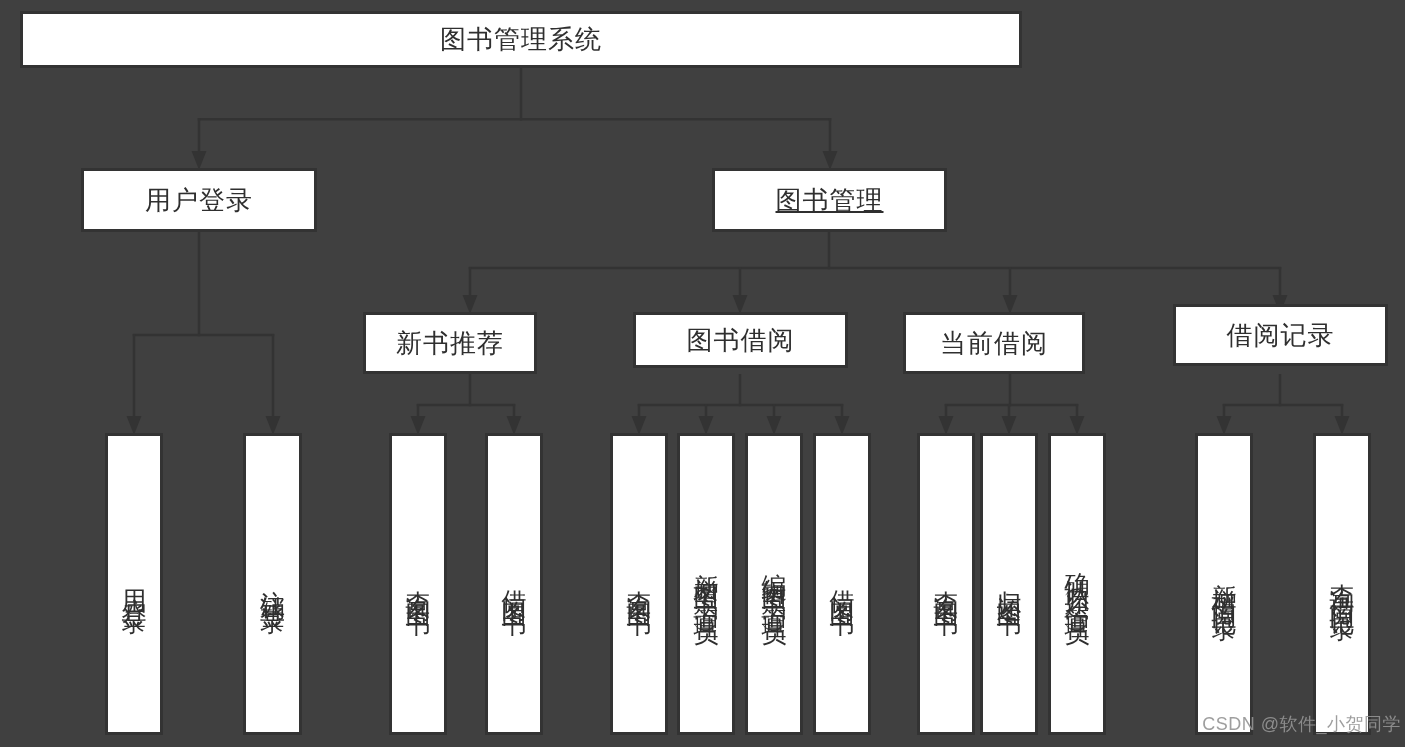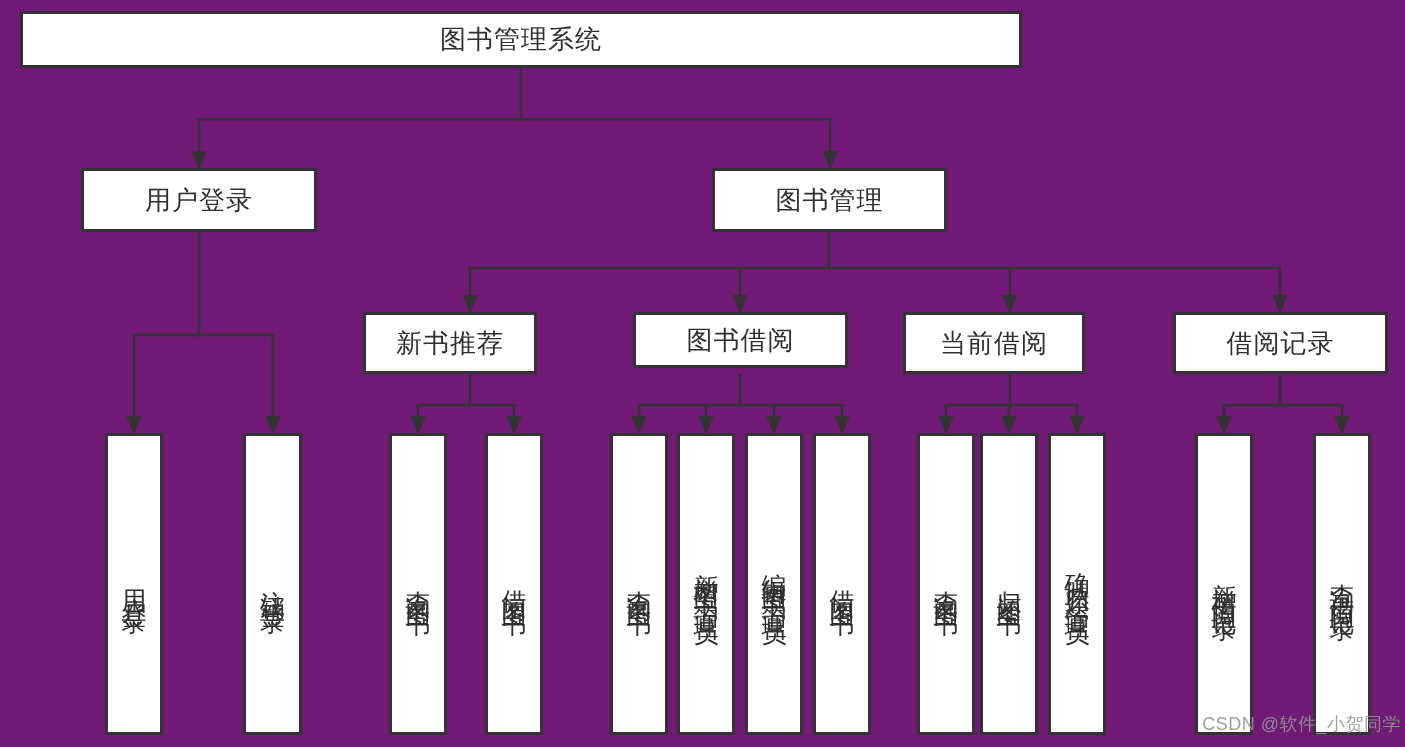--- a/index.html
+++ b/index.html
@@ -5,21 +5,21 @@
   html, body {
     margin: 0;
     padding: 0;
     background: #ffffff;
     font-family: "Liberation Sans", "DejaVu Sans", sans-serif;
   }
   .canvas {
     position: relative;
     width: 1405px;
     height: 747px;
-    background: #701a75;
+    background: #404040;
     overflow: hidden;
   }
   .canvas svg.wires {
     position: absolute;
     left: 0;
     top: 0;
     z-index: 1;
   }
   .node {
     position: absolute;
@@ -125,34 +125,34 @@
     </g>
   </svg>
 
   <div class="node" style="left:20px; top:11px; width:1002px; height:57px;">
     <span class="lbl">图书管理系统</span>
   </div>
 
   <div class="node" style="left:81px; top:168px; width:236px; height:64px;">
     <span class="lbl">用户登录</span>
   </div>
-  <div class="node" style="left:712px; top:168px; width:235px; height:64px;">
+  <div class="node" style="left:712px; top:168px; width:235px; height:64px;text-decoration:underline;">
     <span class="lbl">图书管理</span>
   </div>
 
   <div class="node" style="left:363px; top:312px; width:174px; height:62px;">
     <span class="lbl">新书推荐</span>
   </div>
   <div class="node" style="left:633px; top:312px; width:215px; height:56px;">
     <span class="lbl">图书借阅</span>
   </div>
   <div class="node" style="left:903px; top:312px; width:182px; height:62px;">
     <span class="lbl">当前借阅</span>
   </div>
-  <div class="node" style="left:1173px; top:312px; width:215px; height:62px;">
+  <div class="node" style="left:1173px; top:304px; width:215px; height:62px;">
     <span class="lbl">借阅记录</span>
   </div>
 
   <div class="node" style="left:105px; top:433px; width:58px; height:302px;">
     <span class="vlbl">用户登录</span>
   </div>
   <div class="node" style="left:243px; top:433px; width:59px; height:302px;">
     <span class="vlbl">注销登录</span>
   </div>
 

